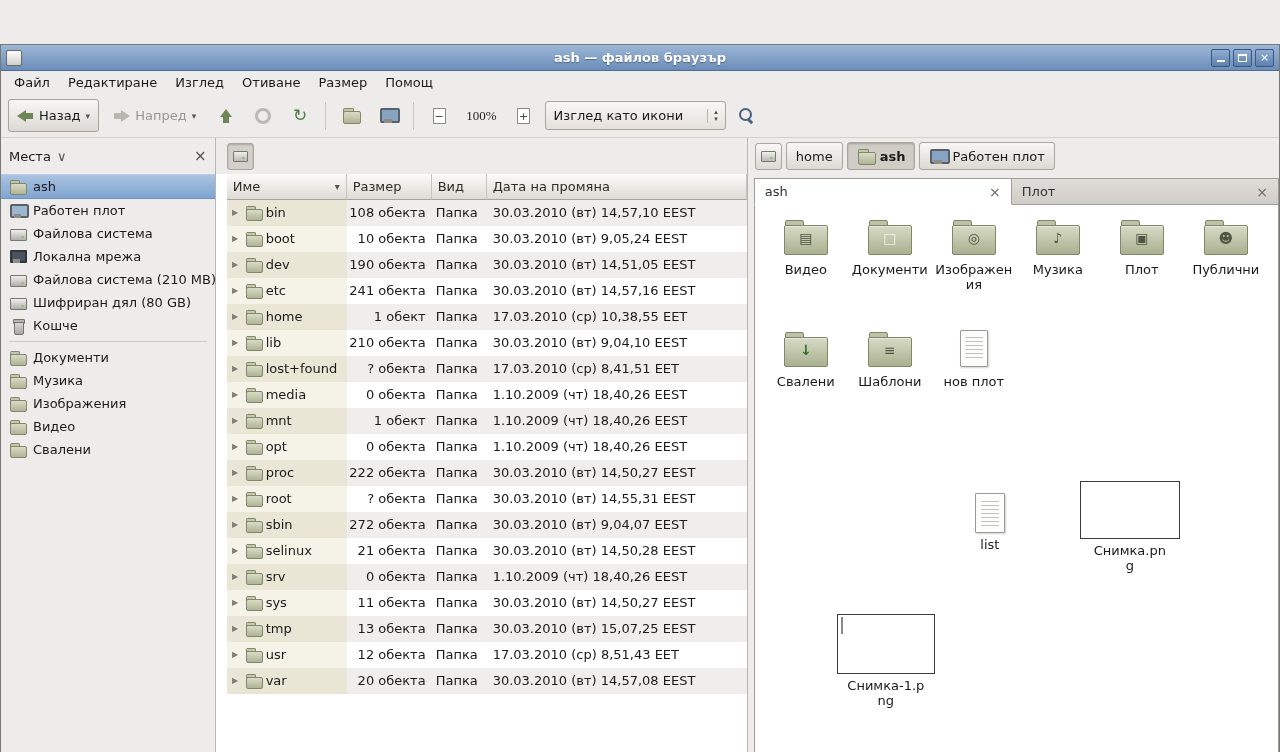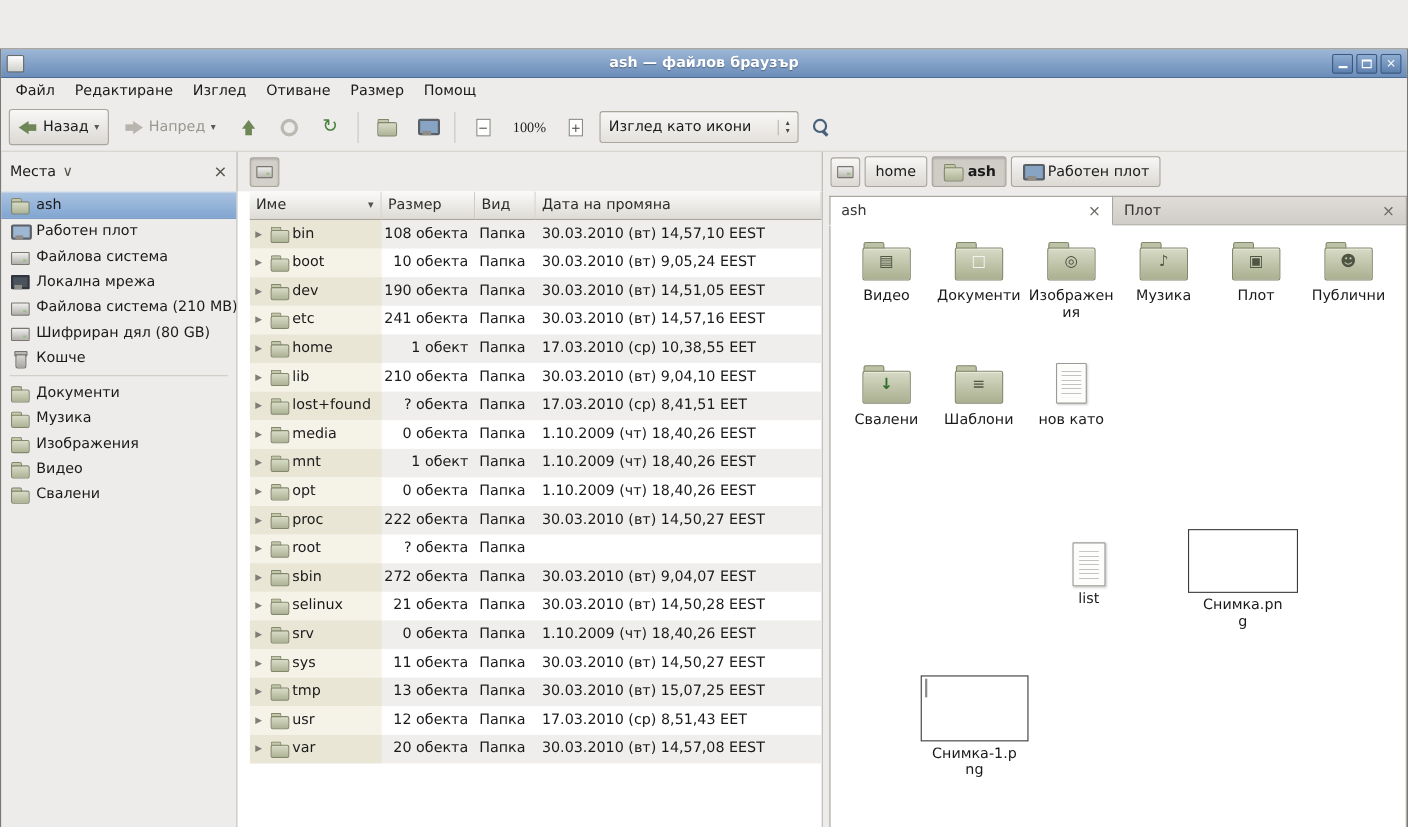--- a/index.html
+++ b/index.html
@@ -448,20 +448,21 @@
             <span class="cdate">30.03.2010 (вт) 14,50,27 EEST</span>
           </div>
           <div class="frow">
             <span class="cname">
               <span class="expander"></span>
               <span class="icn" data-icon="folder"></span>
               <span>root</span>
             </span>
             <span class="csize">? обекта</span>
             <span class="ctype">Папка</span>
+            <span class="cdate">30.03.2010 (вт) 14,55,31 EEST</span>
           </div>
           <div class="frow">
             <span class="cname">
               <span class="expander"></span>
               <span class="icn" data-icon="folder"></span>
               <span>sbin</span>
             </span>
             <span class="csize">272 обекта</span>
             <span class="ctype">Папка</span>
             <span class="cdate">30.03.2010 (вт) 9,04,07 EEST</span>
@@ -605,21 +606,21 @@
                 <span class="tab-part"></span>
                 <span class="body-part"></span>
                 <span class="emblem"></span>
               </span>
               <span class="glabel">Шаблони</span>
             </div>
             <div class="gitem">
               <span class="big-icon" data-kind="file" data-emb="text-file">
                 <span class="sheet-part"></span>
               </span>
-              <span class="glabel">нов като</span>
+              <span class="glabel">нов плот</span>
             </div>
         </div>
 
 
         <div class="loose" id="loose-shot">
           <span class="thumb t-store">
             <span class="inner"></span>
             <span class="tt">GNOME Store</span>
           </span>
           <span class="glabel">Снимка.png</span>

